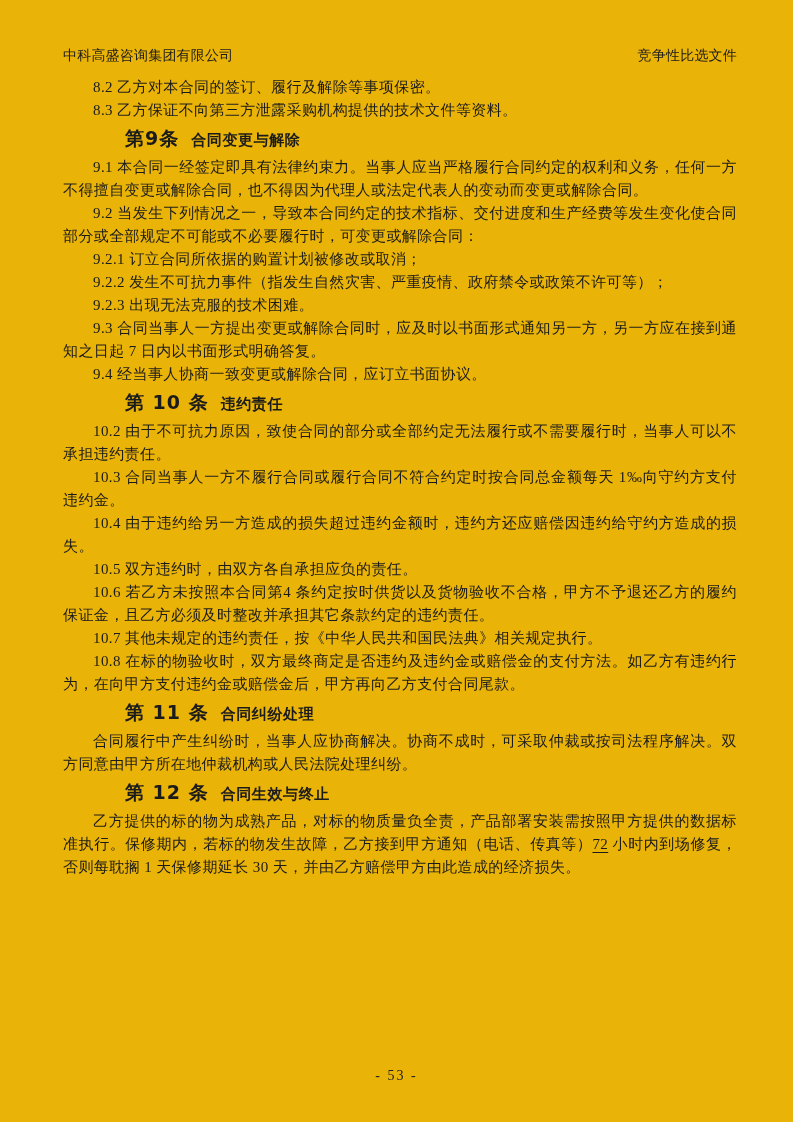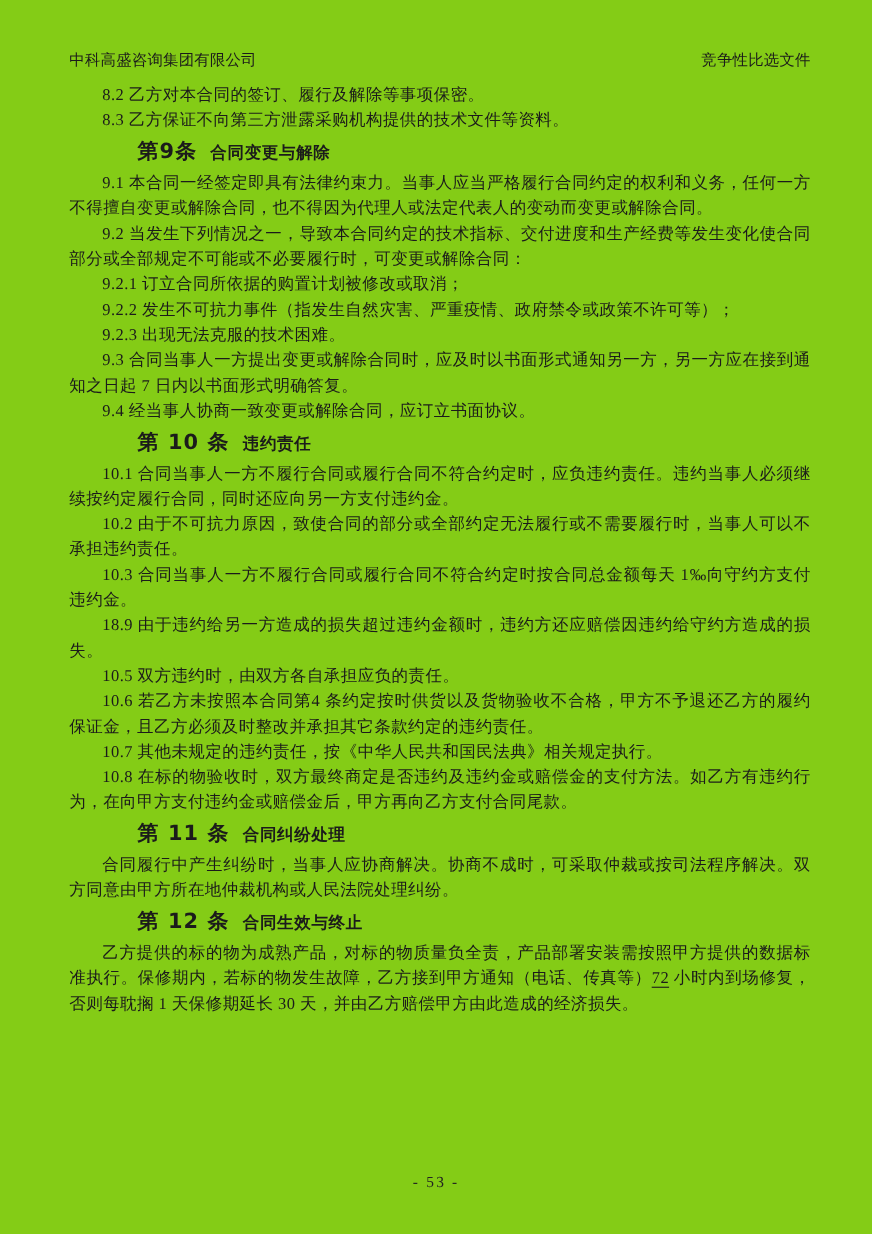--- a/index.html
+++ b/index.html
@@ -5,21 +5,21 @@
   html, body {
     margin: 0;
     padding: 0;
     background: #ffffff;
   }
   .page {
     position: relative;
     width: 793px;
     height: 1122px;
     margin: 0 auto;
-    background: #84cc16;
+    background: #eab308;
     color: #1b1b1b;
     box-sizing: border-box;
     padding: 46px 56px 0 63px;
     font-family: "Liberation Serif", "DejaVu Serif", serif;
     overflow: hidden;
   }
   .doc-header {
     display: flex;
     justify-content: space-between;
     align-items: baseline;
@@ -94,24 +94,23 @@
       <p class="para">8.3 乙方保证不向第三方泄露采购机构提供的技术文件等资料。</p>
       <div class="heading"><span class="num">第9条</span><span class="title">合同变更与解除</span></div>
       <p class="para">9.1 本合同一经签定即具有法律约束力。当事人应当严格履行合同约定的权利和义务，任何一方不得擅自变更或解除合同，也不得因为代理人或法定代表人的变动而变更或解除合同。</p>
       <p class="para">9.2 当发生下列情况之一，导致本合同约定的技术指标、交付进度和生产经费等发生变化使合同部分或全部规定不可能或不必要履行时，可变更或解除合同：</p>
       <p class="para">9.2.1 订立合同所依据的购置计划被修改或取消；</p>
       <p class="para">9.2.2 发生不可抗力事件（指发生自然灾害、严重疫情、政府禁令或政策不许可等）；</p>
       <p class="para">9.2.3 出现无法克服的技术困难。</p>
       <p class="para">9.3 合同当事人一方提出变更或解除合同时，应及时以书面形式通知另一方，另一方应在接到通知之日起 7 日内以书面形式明确答复。</p>
       <p class="para">9.4 经当事人协商一致变更或解除合同，应订立书面协议。</p>
       <div class="heading"><span class="num">第 10 条</span><span class="title">违约责任</span></div>
-      <p class="para">10.1 合同当事人一方不履行合同或履行合同不符合约定时，应负违约责任。违约当事人必须继续按约定履行合同，同时还应向另一方支付违约金。</p>
       <p class="para">10.2 由于不可抗力原因，致使合同的部分或全部约定无法履行或不需要履行时，当事人可以不承担违约责任。</p>
       <p class="para">10.3 合同当事人一方不履行合同或履行合同不符合约定时按合同总金额每天 1‰向守约方支付违约金。</p>
-      <p class="para">18.9 由于违约给另一方造成的损失超过违约金额时，违约方还应赔偿因违约给守约方造成的损失。</p>
+      <p class="para">10.4 由于违约给另一方造成的损失超过违约金额时，违约方还应赔偿因违约给守约方造成的损失。</p>
       <p class="para">10.5 双方违约时，由双方各自承担应负的责任。</p>
       <p class="para">10.6 若乙方未按照本合同第4 条约定按时供货以及货物验收不合格，甲方不予退还乙方的履约保证金，且乙方必须及时整改并承担其它条款约定的违约责任。</p>
       <p class="para">10.7 其他未规定的违约责任，按《中华人民共和国民法典》相关规定执行。</p>
       <p class="para">10.8 在标的物验收时，双方最终商定是否违约及违约金或赔偿金的支付方法。如乙方有违约行为，在向甲方支付违约金或赔偿金后，甲方再向乙方支付合同尾款。</p>
       <div class="heading"><span class="num">第 11 条</span><span class="title">合同纠纷处理</span></div>
       <p class="para">合同履行中产生纠纷时，当事人应协商解决。协商不成时，可采取仲裁或按司法程序解决。双方同意由甲方所在地仲裁机构或人民法院处理纠纷。</p>
       <div class="heading"><span class="num">第 12 条</span><span class="title">合同生效与终止</span></div>
       <p class="para"><span>乙方提供的标的物为成熟产品，对标的物质量负全责，产品部署安装需按照甲方提供的数据标准执行。保修期内，若标的物发生故障，乙方接到甲方通知（电话、传真等）</span><u class="uval">72</u><span> 小时内到场修复，否则每耽搁 1 天保修期延长 30 天，并由乙方赔偿甲方由此造成的经济损失。</span></p>
     </div>
 

